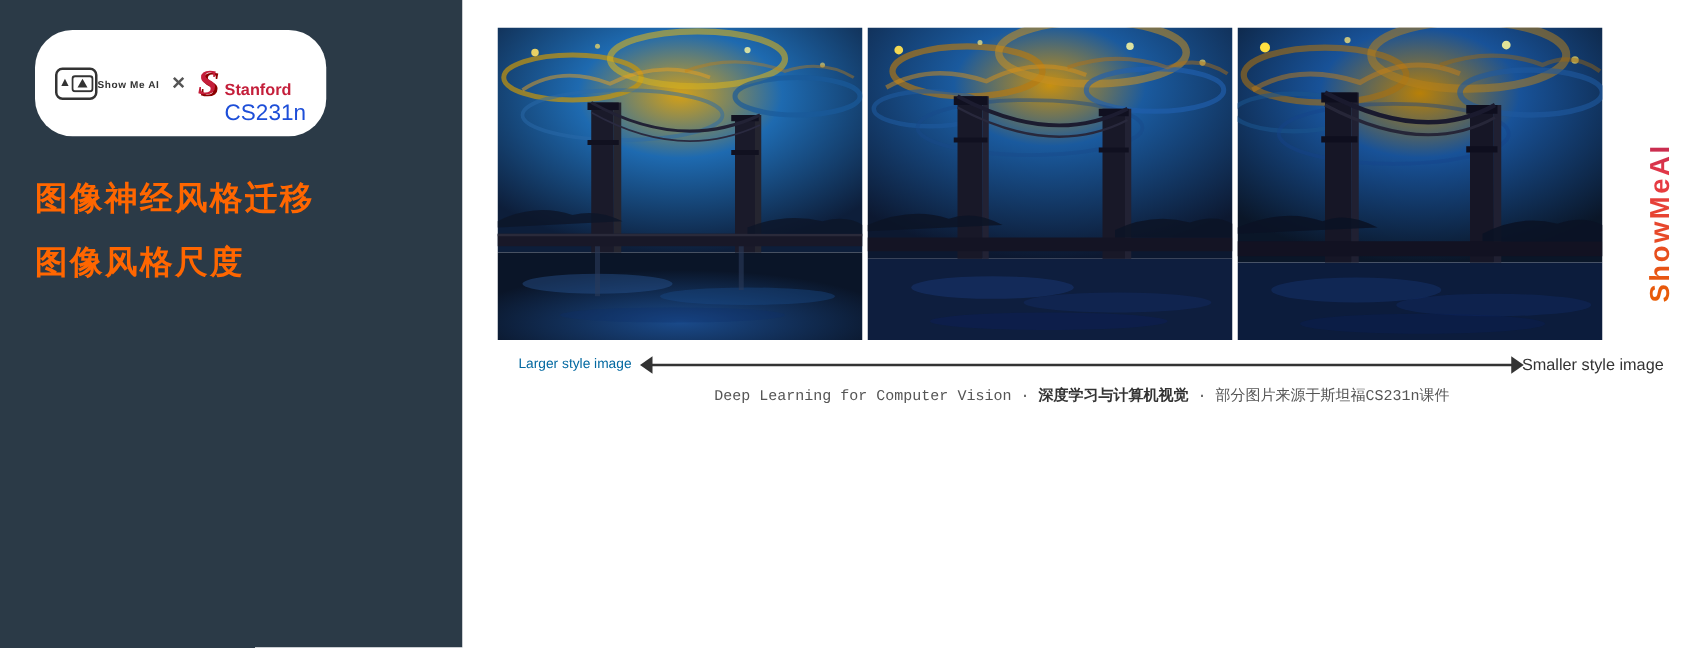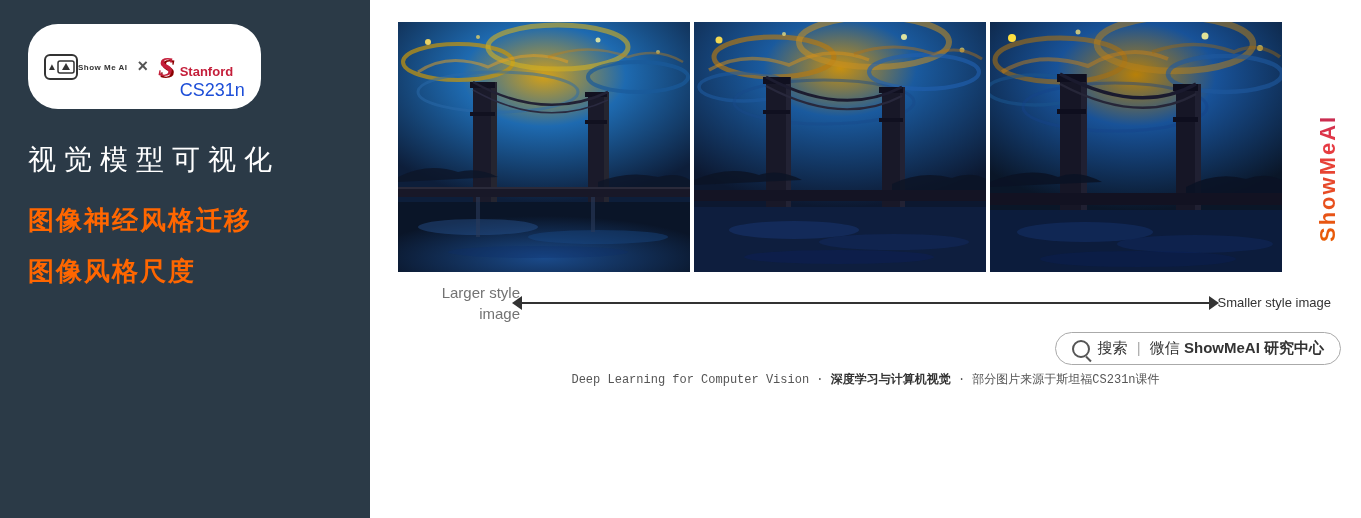--- a/index.html
+++ b/index.html
@@ -157,23 +157,23 @@
     }
 
     
     .arrow-area {
       display: flex;
       align-items: center;
       padding: 10px 30px 0 30px;
       gap: 0;
     }
     .arrow-label-left {
-      font-size: 15px;
-      color: #737373;
-      text-align: right;
+      font-size: 11px;
+      color: #0369a1;
+      text-align: center;
       width: 120px;
       line-height: 1.4;
     }
     .arrow-line-container {
       flex: 1;
       display: flex;
       align-items: center;
       position: relative;
       height: 20px;
     }
@@ -311,21 +311,20 @@
       <div style="display:flex;align-items:center;gap:6px;">
         <span class="stanford-s">S</span>
         <div class="stanford-label">
           <span class="stanford-name">Stanford</span>
           <span class="stanford-course">CS231n</span>
         </div>
       </div>
     </div>
   </div>
 
-  <div class="title-main">视觉模型可视化</div>
 
   <div class="subtitle-1">图像神经风格迁移</div>
 
   <div class="subtitle-2">图像风格尺度</div>
 
 </div>
 
 <div class="right-panel">
 
   <div style="position:relative; padding: 22px 28px 0 28px;">
@@ -497,24 +496,18 @@
       <div class="arrow-line" style="position:relative;">
         <div class="arrow-left-head"></div>
         <div class="arrow-right-head"></div>
       </div>
     </div>
     <div class="arrow-label-right">
       <span>Smaller style image</span>
     </div>
   </div>
 
-  <div class="bottom-area">
-    <div class="search-bar">
-      <div class="search-icon-circle"></div>
-      <span class="search-text">搜索 <span style="margin:0 5px;color:#aaa;">|</span> 微信&nbsp;<strong>ShowMeAI 研究中心</strong></span>
-    </div>
-  </div>
 
   <div class="footer-text">
     <span>Deep Learning for Computer Vision · </span><strong>深度学习与计算机视觉</strong><span> · 部分图片来源于斯坦福CS231n课件</span>
   </div>
 
 </div>
 
 </body></html>

